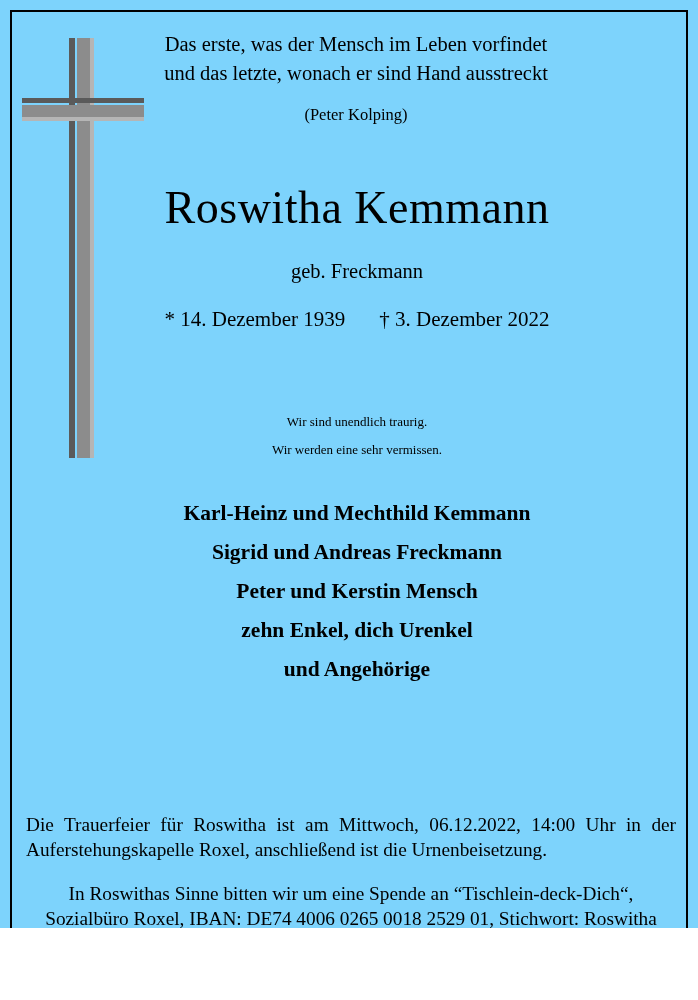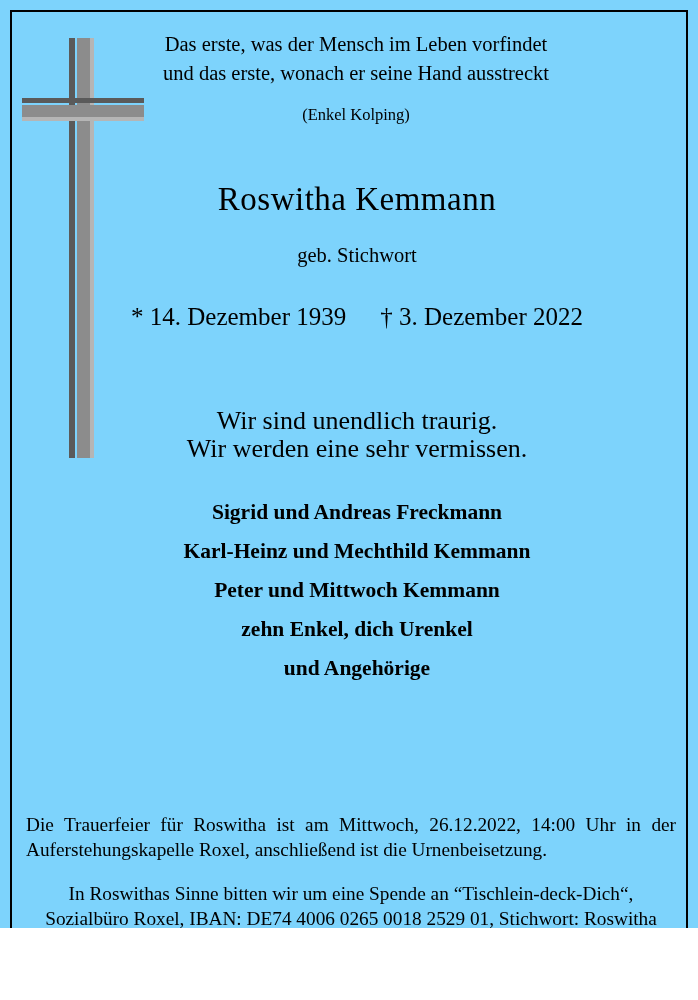--- a/index.html
+++ b/index.html
@@ -55,41 +55,41 @@
   }
   .quote div { white-space: nowrap; }
 
   .quote-author {
     font-size: 16.5px;
     margin-top: 17px;
     margin-left: 14px;
   }
 
   .name {
-    font-size: 33px;
+    font-size: 46px;
     letter-spacing: 0.5px;
     margin-top: 56px;
     margin-left: 16px;
   }
 
   .maiden {
     font-size: 20.5px;
     margin-top: 26px;
     margin-left: 16px;
   }
 
   .dates {
-    font-size: 25px;
-    margin-top: 36px;
+    font-size: 21px;
+    margin-top: 24px;
     margin-left: 16px;
   }
   .dates .gap { display: inline-block; width: 34px; }
 
   .mourn {
-    font-size: 26px;
+    font-size: 13px;
     line-height: 28px;
     margin-top: 76px;
     margin-left: 16px;
   }
 
   .family {
     margin-top: 30px;
     margin-left: 16px;
     font-weight: bold;
     font-size: 21.5px;
@@ -126,46 +126,46 @@
       <rect x="8" y="70" width="122" height="5" fill="#5a5a5a"></rect>
       <rect x="8" y="77" width="122" height="12" fill="#8c8c8c"></rect>
       <rect x="8" y="89" width="122" height="4" fill="#b5b5b5"></rect>
     </svg>
   </div>
 
   <div class="content">
 
     <div class="quote">
       <div>Das erste, was der Mensch im Leben vorfindet</div>
-      <div>und das erste, wonach er seine Hand ausstreckt</div>
+      <div>und das letzte, wonach er sind Hand ausstreckt</div>
     </div>
 
-    <div class="quote-author">(Enkel Kolping)</div>
+    <div class="quote-author">(Peter Kolping)</div>
 
     <div class="name">Roswitha Kemmann</div>
 
-    <div class="maiden">geb. Stichwort</div>
+    <div class="maiden">geb. Freckmann</div>
 
     <div class="dates">
       <span>* 14. Dezember 1939</span><span class="gap"></span><span>† 3. Dezember 2022</span>
     </div>
 
     <div class="mourn">
       <div>Wir sind unendlich traurig.</div>
       <div>Wir werden eine sehr vermissen.</div>
     </div>
 
     <div class="family">
+      <div>Karl-Heinz und Mechthild Kemmann</div>
       <div>Sigrid und Andreas Freckmann</div>
-      <div>Karl-Heinz und Mechthild Kemmann</div>
-      <div>Peter und Mittwoch Kemmann</div>
+      <div>Peter und Kerstin Mensch</div>
       <div>zehn Enkel, dich Urenkel</div>
       <div>und Angehörige</div>
     </div>
 
   </div>
 
   <div class="footer">
-    <p class="justify">Die Trauerfeier für Roswitha ist am Mittwoch, 26.12.2022,  14:00 Uhr in der Auferstehungskapelle Roxel, anschließend ist die Urnenbeisetzung.</p>
+    <p class="justify">Die Trauerfeier für Roswitha ist am Mittwoch, 06.12.2022,  14:00 Uhr in der Auferstehungskapelle Roxel, anschließend ist die Urnenbeisetzung.</p>
     <p class="para2">In Roswithas Sinne bitten wir um eine Spende an “Tischlein-deck-Dich“, Sozialbüro Roxel, IBAN: DE74 4006 0265 0018 2529 01, Stichwort: Roswitha Kemmann</p>
   </div>
 
 </div>
 
 </body></html>

